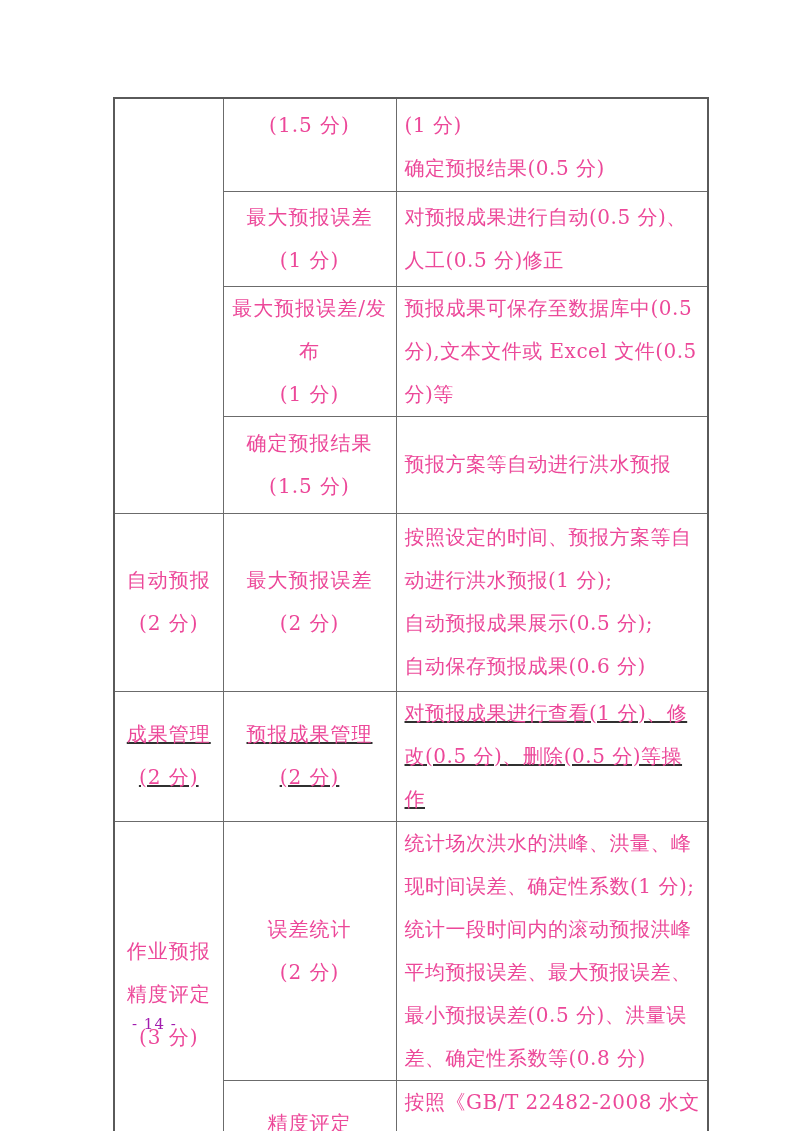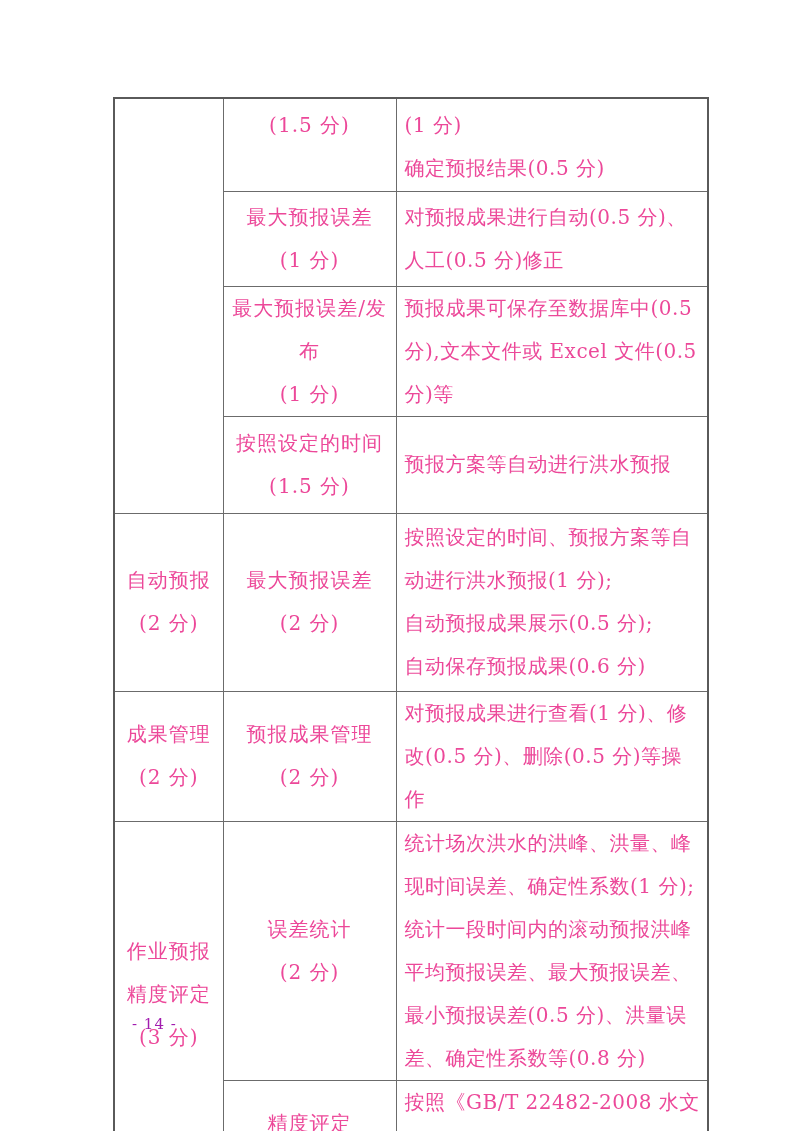--- a/index.html
+++ b/index.html
@@ -54,21 +54,21 @@
   }
   td.top {
     vertical-align: top;
     padding-top: 5px;
   }
   tr.r1 { height: 93px; }
   tr.r2 { height: 95px; }
   tr.r3 { height: 95px; }
   tr.r4 { height: 97px; }
   tr.r5 { height: 178px; }
-  tr.r6 { height: 98px; }
+  tr.r6 { height: 98px; text-decoration: underline; }
   tr.r7 { height: 219px; }
   tr.r8 { height: 47px; }
   .line { }
   .page-number {
     position: absolute;
     left: 132px;
     top: 1015px;
     font-size: 15px;
     letter-spacing: 1px;
     color: #a21caf;
@@ -112,21 +112,21 @@
           <div class="line">最大预报误差/发布</div>
           <div class="line">(1 分)</div>
         </td>
         <td class="c3">
           <div class="line">预报成果可保存至数据库中(0.5 分),文本文件或 Excel 文件(0.5 分)等</div>
         </td>
       </tr>
 
       <tr class="r4">
         <td class="c2">
-          <div class="line">按照设定的时间</div>
+          <div class="line">确定预报结果</div>
           <div class="line">(1.5 分)</div>
         </td>
         <td class="c3">
           <div class="line">预报方案等自动进行洪水预报</div>
         </td>
       </tr>
 
       <tr class="r5">
         <td class="c1">
           <div class="line">自动预报</div>

